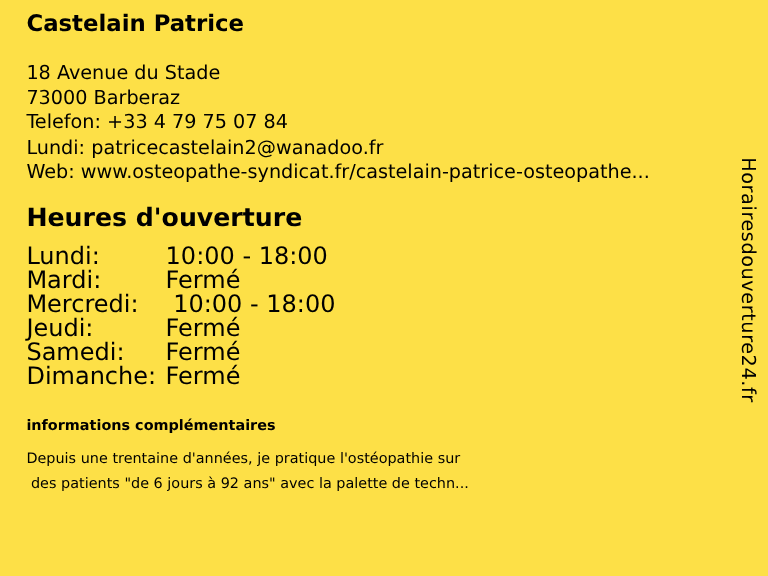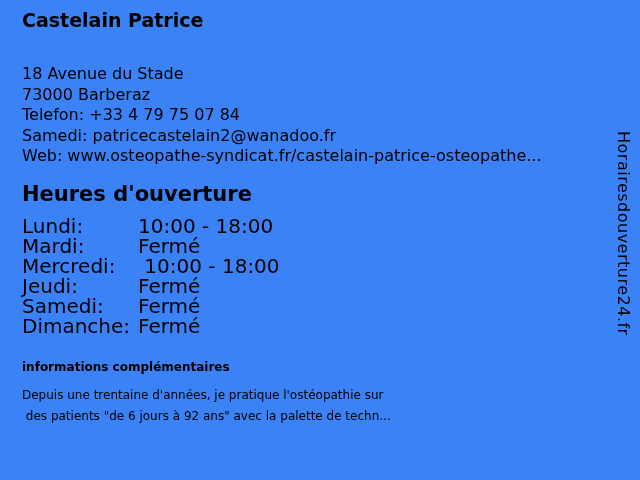--- a/index.html
+++ b/index.html
@@ -4,37 +4,37 @@
 <style>
   html, body {
     margin: 0;
     padding: 0;
     background: #ffffff;
   }
   .page {
     position: relative;
     width: 640px;
     height: 480px;
-    background: #3b82f6;
+    background: #fde047;
     color: #000000;
     font-family: "DejaVu Sans", "Liberation Sans", sans-serif;
     overflow: hidden;
   }
   .content {
     padding: 10px 45px 0 22px;
   }
   .biz-title {
     margin: 0;
     font-size: 19px;
     line-height: 21px;
     font-weight: bold;
     color: #000000;
   }
   .contact-block {
-    margin-top: 33px;
+    margin-top: 20px;
     font-size: 16px;
     line-height: 20.5px;
   }
   .contact-line {
     white-space: pre;
   }
   .section-heading {
     margin: 16px 0 0 0;
     font-size: 21px;
     line-height: 22px;
@@ -87,21 +87,21 @@
 
 <div class="page">
   <div class="content">
 
     <h1 class="biz-title">Castelain Patrice</h1>
 
     <div class="contact-block">
       <div class="contact-line">18 Avenue du Stade</div>
       <div class="contact-line">73000 Barberaz</div>
       <div class="contact-line">Telefon: +33 4 79 75 07 84</div>
-      <div class="contact-line">Samedi: patricecastelain2@wanadoo.fr</div>
+      <div class="contact-line">Lundi: patricecastelain2@wanadoo.fr</div>
       <div class="contact-line">Web: www.osteopathe-syndicat.fr/castelain-patrice-osteopathe...</div>
     </div>
 
     <h2 class="section-heading">Heures d'ouverture</h2>
 
     <div class="hours-table">
       <div class="hours-row">
         <span class="hours-day">Lundi:</span>
         <span class="hours-value">10:00 - 18:00</span>
       </div>

